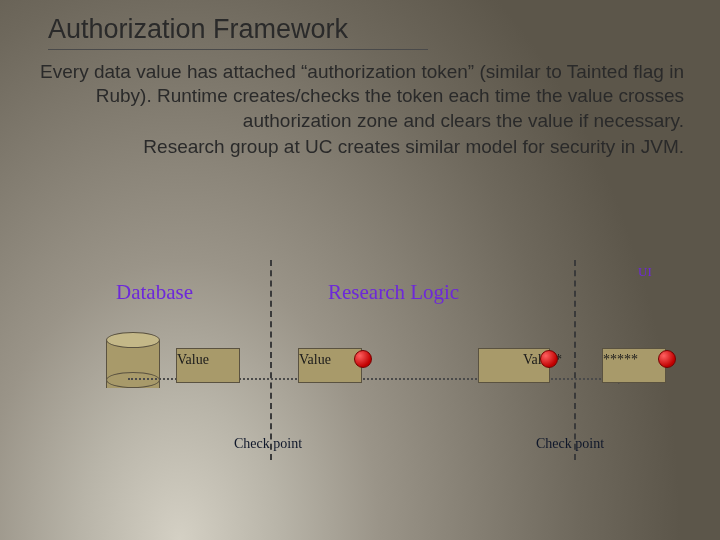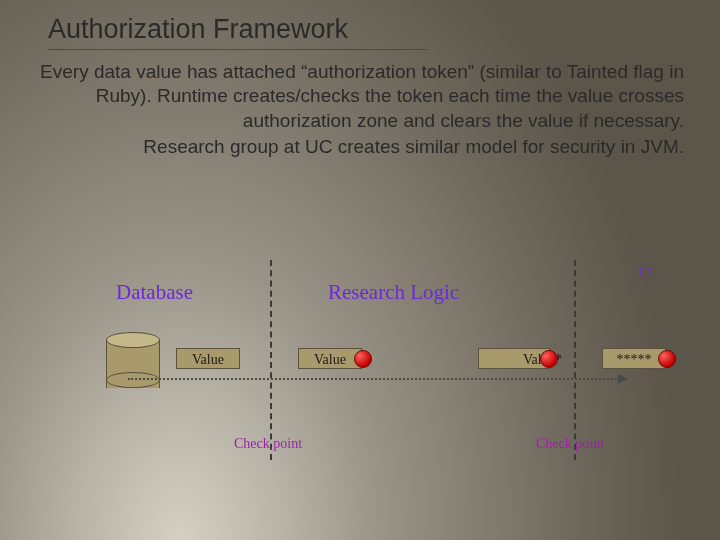--- a/index.html
+++ b/index.html
@@ -72,27 +72,27 @@
     bottom: 0;
     left: 0;
     width: 54px;
     height: 16px;
     background: #a89a6a;
     border: 1px solid #5a5240;
     border-radius: 50%;
   }
   .value-box {
     position: absolute;
-    height: 21px;
+    height: 35px;
     background: #a89a6a;
     border: 1px solid #5a5240;
     font-family: 'Times New Roman', serif;
     font-size: 14px;
     color: #1a1a1a;
-    text-align: center;
+    text-align: left;
     line-height: 22px;
   }
   .vb1 { top: 348px; left: 176px; width: 64px; }
   .vb2 { top: 348px; left: 298px; width: 64px; }
   .vb3 { top: 348px; left: 478px; width: 72px; padding-left: 44px; }
   .vb4 { top: 348px; left: 602px; width: 64px; }
   .red-dot {
     position: absolute;
     width: 18px;
     height: 18px;
@@ -109,21 +109,21 @@
     width: 0;
     height: 200px;
     border-left: 2px dashed #3a3a3a;
   }
   .dl1 { left: 270px; }
   .dl2 { left: 574px; }
   .checkpoint-label {
     position: absolute;
     font-family: 'Times New Roman', serif;
     font-size: 14px;
-    color: #a21caf;
+    color: #0f172a;
   }
   .cp1 { top: 436px; left: 234px; }
   .cp2 { top: 436px; left: 536px; }
   .arrow-line {
     position: absolute;
     top: 378px;
     left: 128px;
     width: 492px;
     height: 0;
     border-top: 2px dotted #4a4a4a;

